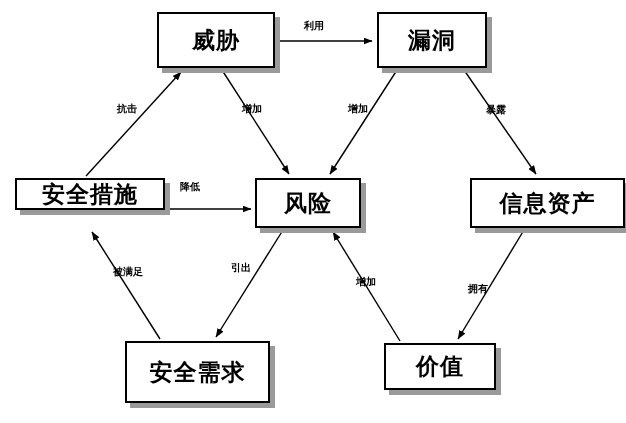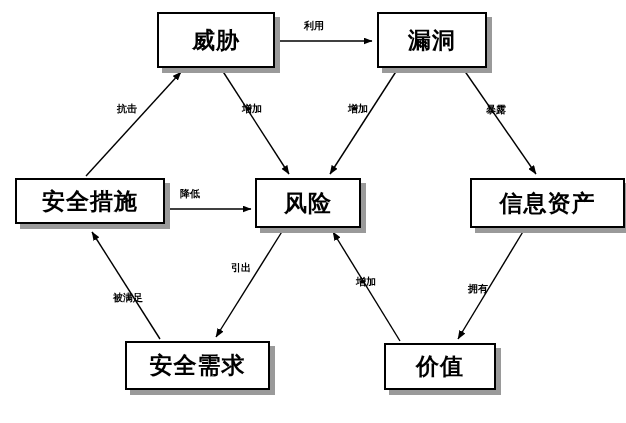--- a/index.html
+++ b/index.html
@@ -79,42 +79,42 @@
       </g>
   </svg>
 
   <div id="node-layer">
       <div class="node" style="left: 157px; top: 12px; width: 118px; height: 56px;">
         <span class="node-label">威胁</span>
       </div>
       <div class="node" style="left: 377px; top: 12px; width: 110px; height: 56px; text-align: right;">
         <span class="node-label">漏洞</span>
       </div>
-      <div class="node" style="left: 15px; top: 178px; width: 150px; height: 46px;">
+      <div class="node" style="left: 15px; top: 178px; width: 150px; height: 32px;">
         <span class="node-label">安全措施</span>
       </div>
       <div class="node" style="left: 255px; top: 178px; width: 106px; height: 50px;">
         <span class="node-label">风险</span>
       </div>
       <div class="node" style="left: 470px; top: 178px; width: 155px; height: 50px;">
         <span class="node-label">信息资产</span>
       </div>
-      <div class="node" style="left: 125px; top: 341px; width: 145px; height: 49px;">
+      <div class="node" style="left: 125px; top: 341px; width: 145px; height: 62px;">
         <span class="node-label">安全需求</span>
       </div>
       <div class="node" style="left: 368px; top: 343px; width: 112px; height: 47px; margin-left: 16px;">
         <span class="node-label">价值</span>
       </div>
     </div>
   <div id="edge-label-layer">
       <div class="edge-label" style="left: 304px; top: 21px;">利用</div>
       <div class="edge-label" style="left: 117px; top: 104px;">抗击</div>
       <div class="edge-label" style="left: 242px; top: 104px;">增加</div>
       <div class="edge-label" style="left: 348px; top: 104px;">增加</div>
       <div class="edge-label" style="left: 486px; top: 105px;">暴露</div>
-      <div class="edge-label" style="left: 180px; top: 189px; text-align: center;">降低</div>
-      <div class="edge-label" style="left: 113px; top: 293px;">被满足</div>
+      <div class="edge-label" style="left: 180px; top: 182px; text-align: center;">降低</div>
+      <div class="edge-label" style="left: 113px; top: 267px;">被满足</div>
       <div class="edge-label" style="left: 231px; top: 263px; font-family: Liberation Serif, serif;">引出</div>
       <div class="edge-label" style="left: 356px; top: 277px;">增加</div>
       <div class="edge-label" style="left: 468px; top: 263px; margin-top: 21px;">拥有</div>
     </div>
 
 </div>
 
 </body></html>

